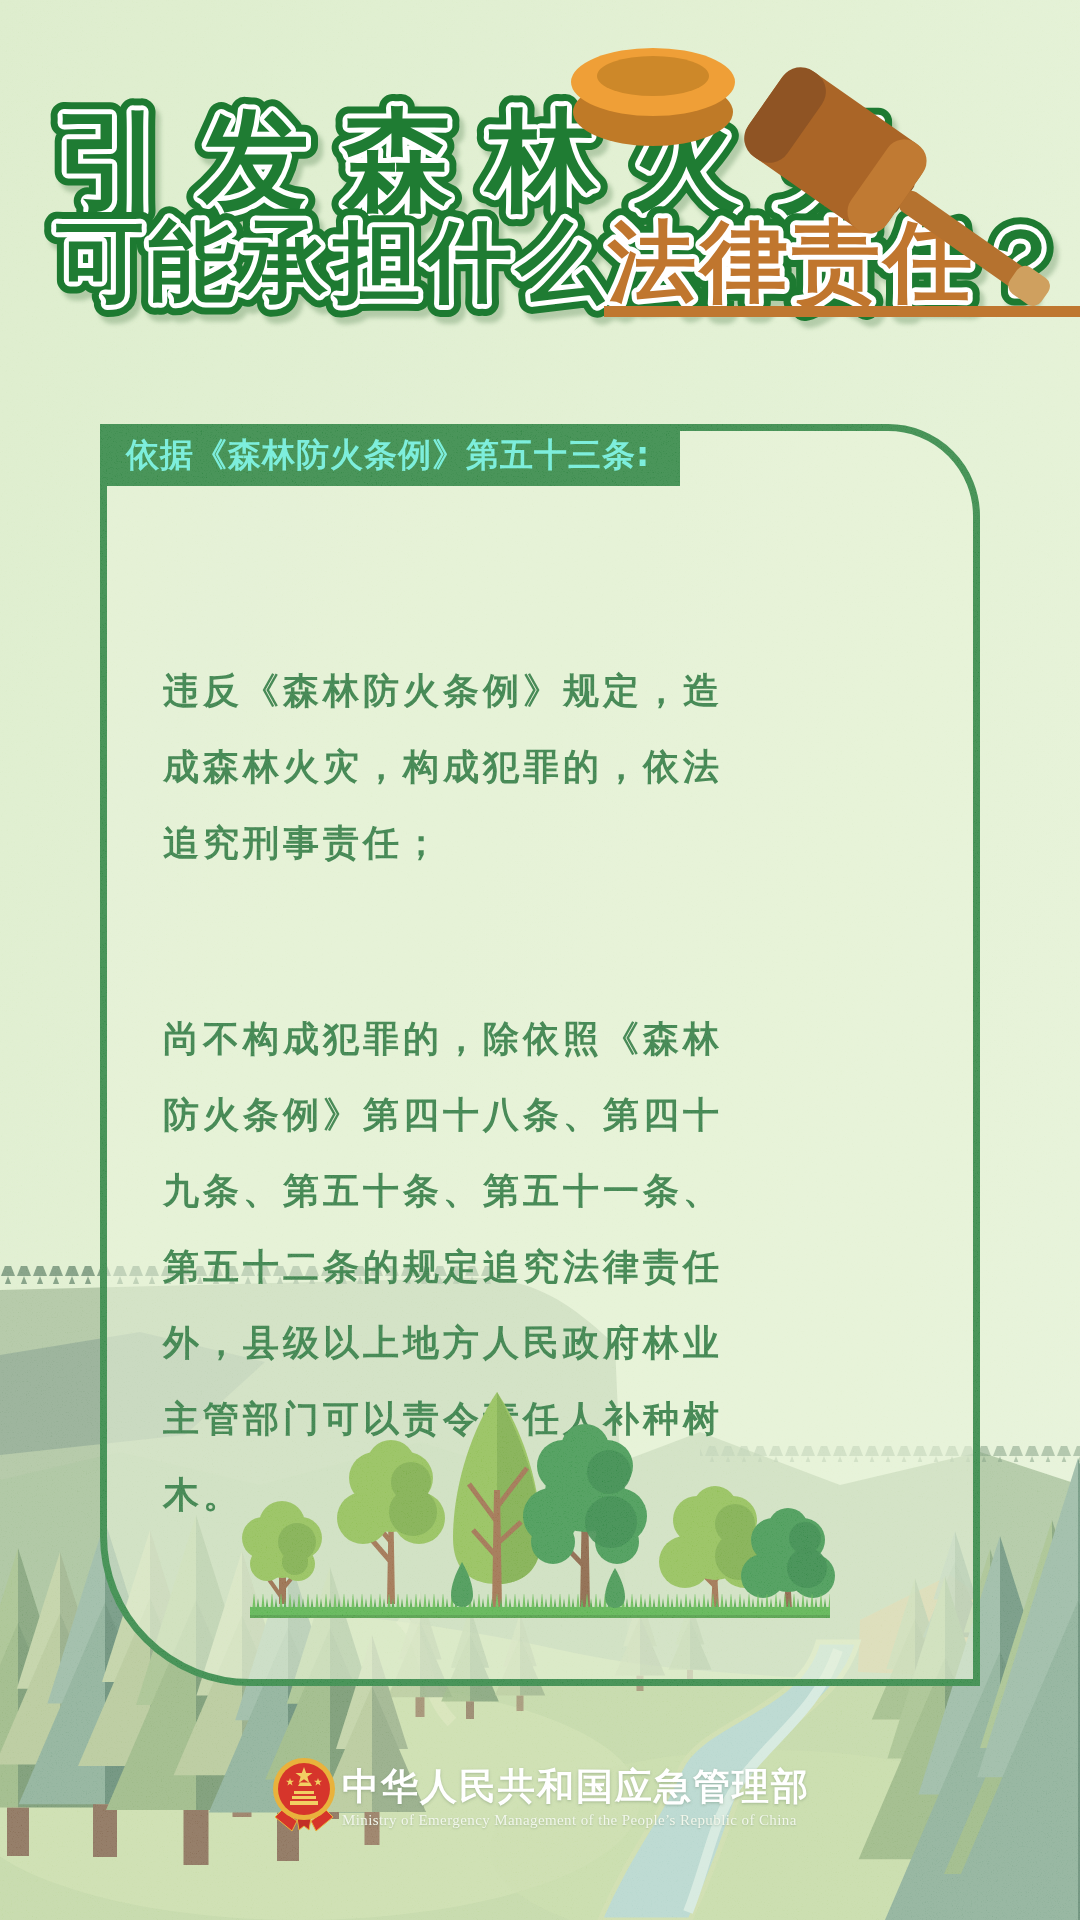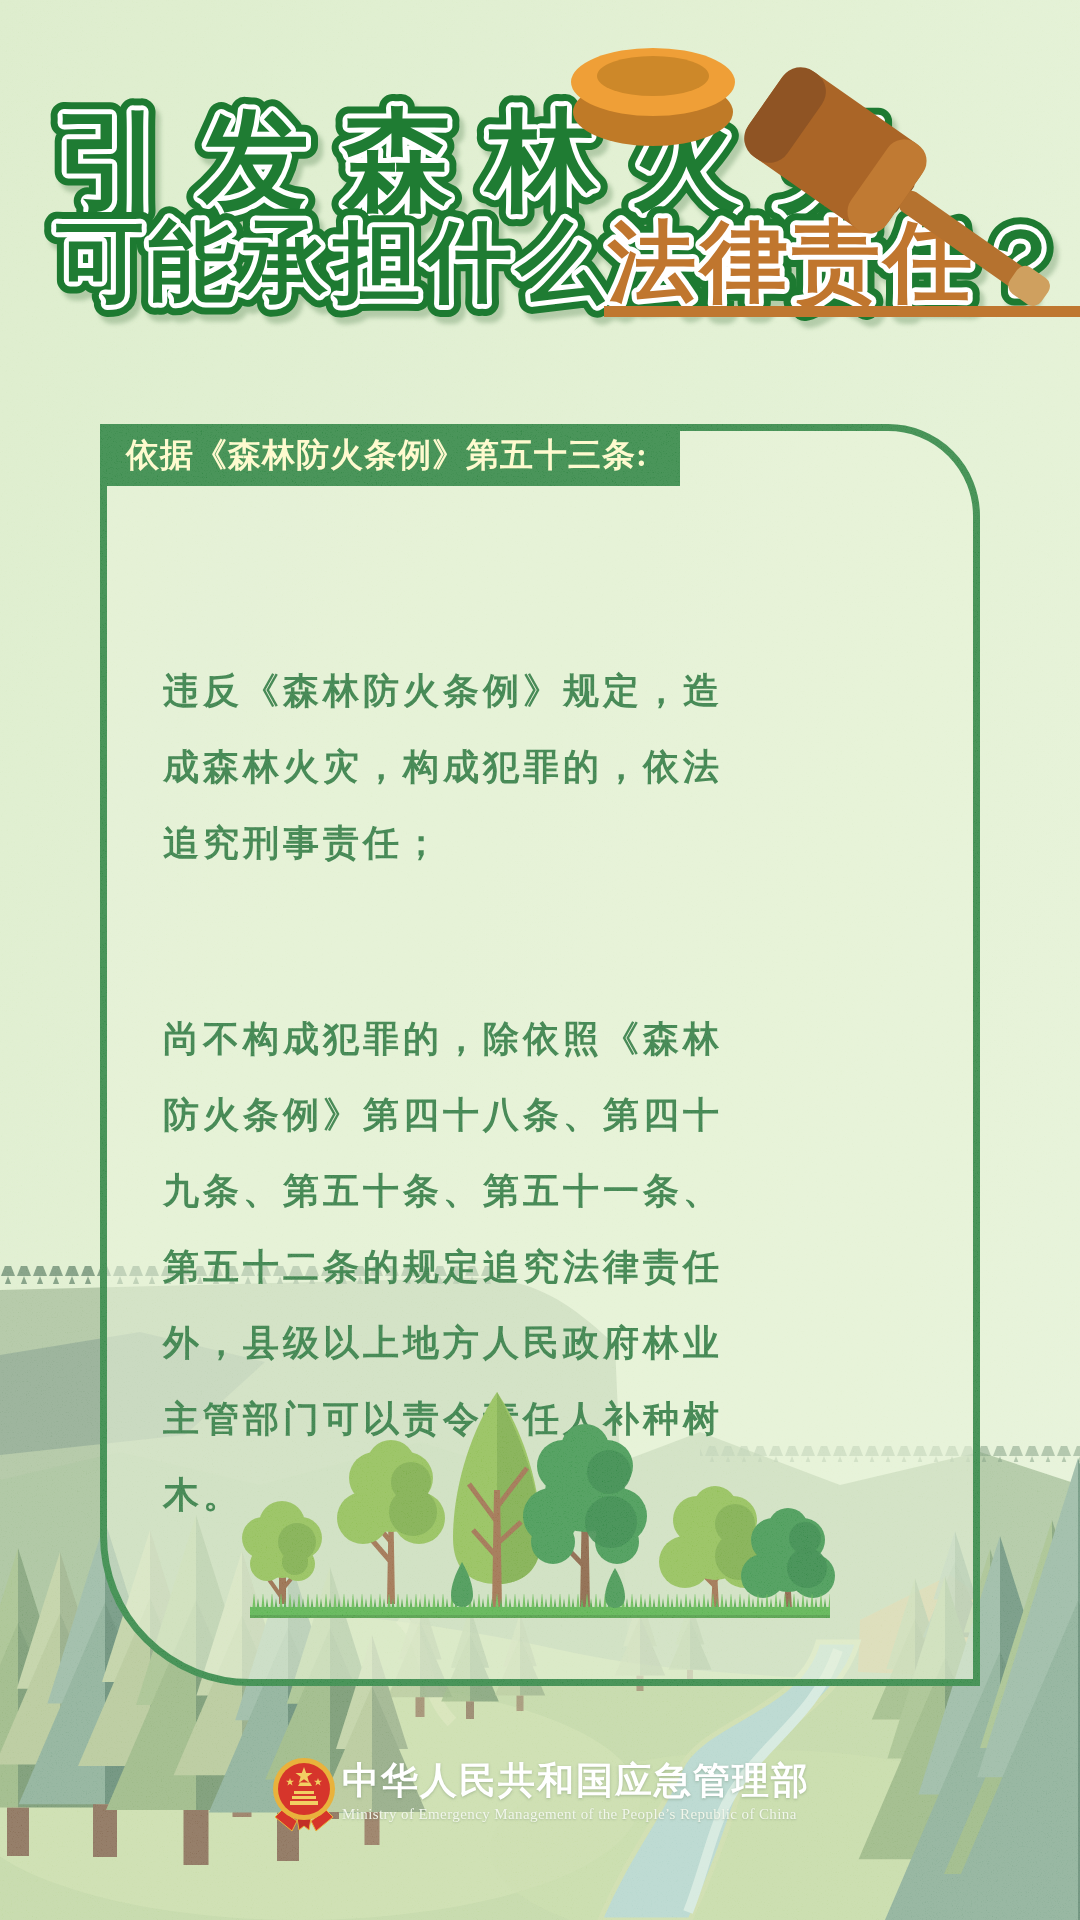--- a/index.html
+++ b/index.html
@@ -23,30 +23,30 @@
   
   .law-box{
     left:100px;top:424px;width:880px;height:1262px;box-sizing:border-box;
     border:7px solid #1d7a31;border-radius:0 92px 0 150px;
     background:rgba(226,240,209,.60);
   }
   .box-header{
     position:absolute;left:-7px;top:-7px;width:580px;height:62px;
     background:#1d7a31;display:flex;align-items:center;padding-left:26px;box-sizing:border-box;
   }
-  .box-header span{color:#fef9c3;font-size:33px;font-weight:bold;letter-spacing:1px;font-family:Liberation Serif, serif;}
+  .box-header span{color:#5eead4;font-size:33px;font-weight:bold;letter-spacing:1px;}
   .law-text{
     position:absolute;left:56px;top:146px;width:800px;
     color:#1d6f2f;font-weight:bold;font-size:36px;line-height:76px;letter-spacing:4px;
     white-space:pre-line;
   }
   .law-text .p2{margin-top:44px;}
   
   .footer{
-    left:0;top:1756px;width:1080px;display:flex;justify-content:center;gap:4px;
+    left:0;top:1756px;width:1080px;display:flex;justify-content:center;align-items:center;gap:4px;
   }
   .footer-texts{display:flex;flex-direction:column;}
   .agency-cn{color:#ffffff;font-size:37px;font-weight:bold;letter-spacing:2px;
     text-shadow:0 1px 3px rgba(80,110,80,.35);}
   .agency-en{color:#f2f7ec;font-size:15px;font-family:"Liberation Serif",serif;
     letter-spacing:.4px;text-shadow:0 1px 2px rgba(80,110,80,.3);}
   .grain{left:0;top:0;pointer-events:none;opacity:.20;}
 </style>
 </head>
 <body>

